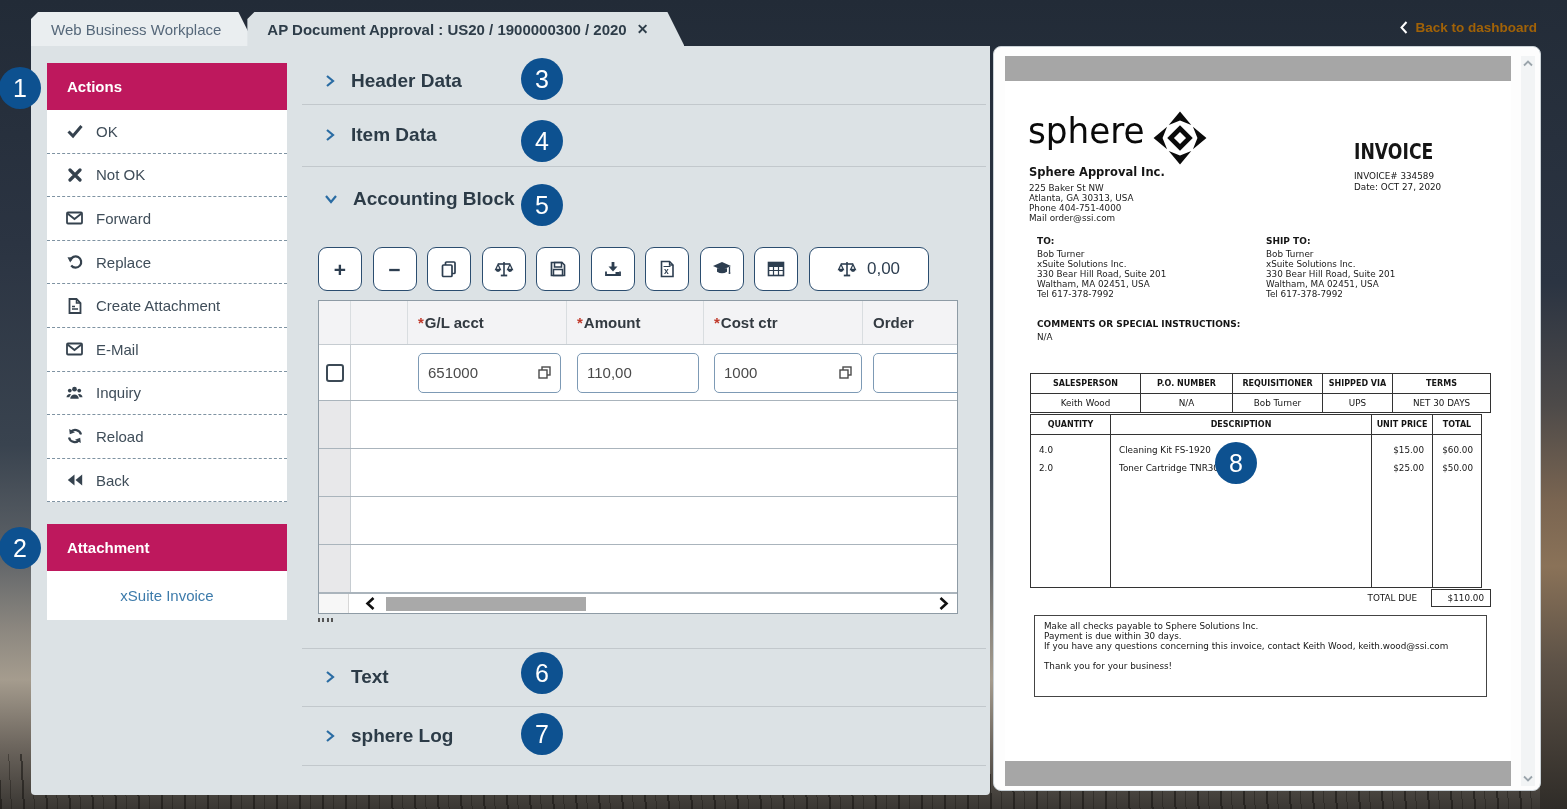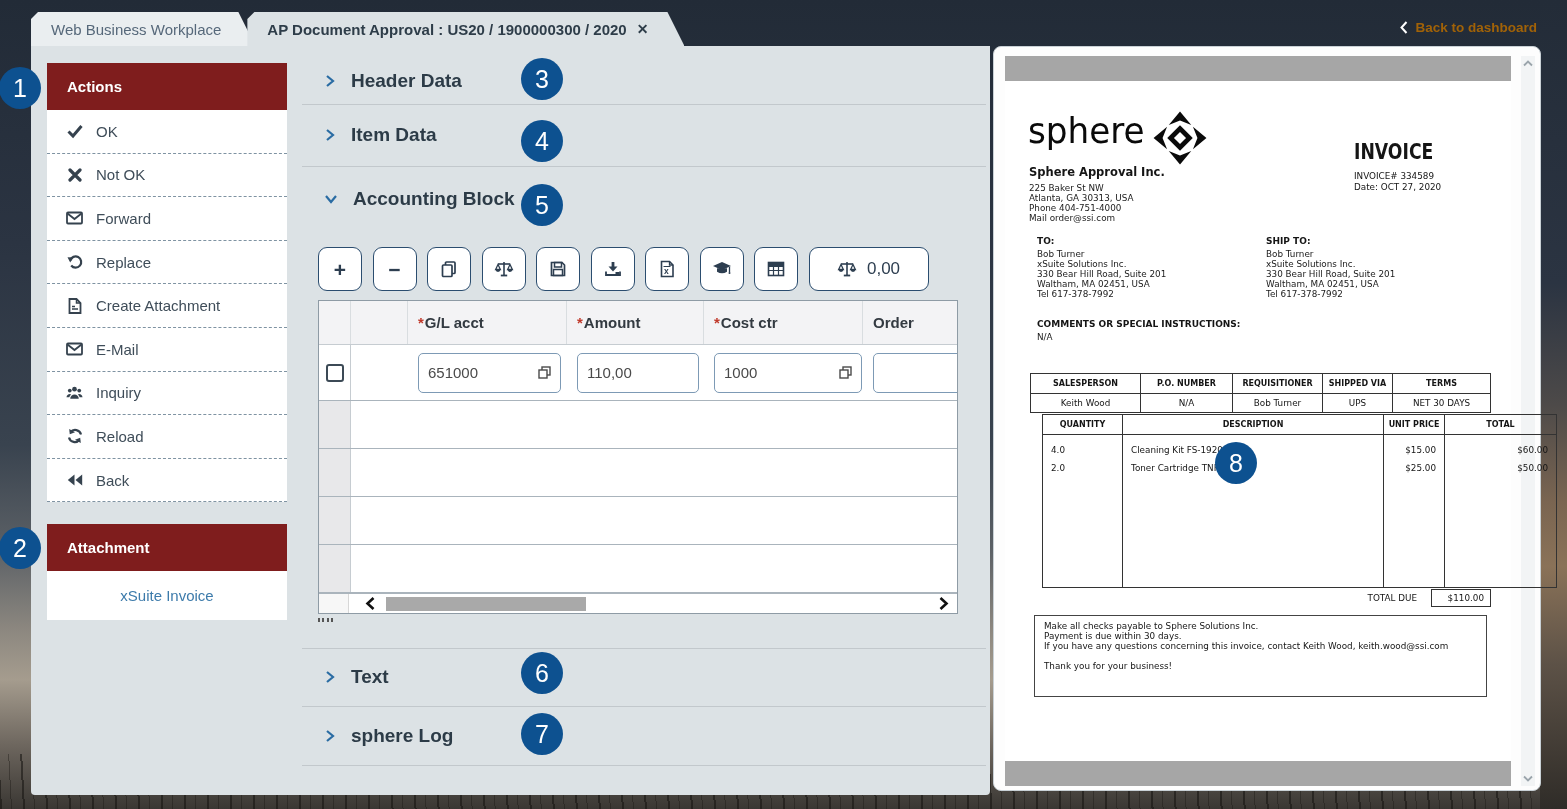--- a/index.html
+++ b/index.html
@@ -20,21 +20,21 @@
 .tab-active { background:#dce2e5; color:#2e3d49; font-weight:bold; margin-left:-8px; clip-path:polygon(0 100%,0 7px,7px 0,calc(100% - 17px) 0,100% 100%); padding-right:36px; }
 .tab-close { font-weight:bold; margin-left:10px; font-size:14px; color:#2e3d49; }
 
 .back-link { position:absolute; top:20px; right:30px; color:#a16207; font-size:13.5px; font-weight:bold; display:flex; align-items:center; gap:7px; z-index:5; }
 
 
 .main-panel { position:absolute; left:31px; top:46px; width:959px; height:749px; background:#dce2e5; border-radius:0 0 4px 4px; }
 
 
 .sidebar { position:absolute; left:16px; top:17px; width:240px; }
-.side-header { height:47px; background:#7f1d1d; color:#fff; font-weight:bold; font-size:15px; line-height:47px; padding-left:20px; }
+.side-header { height:47px; background:#be185d; color:#fff; font-weight:bold; font-size:15px; line-height:47px; padding-left:20px; }
 .side-list { background:#fff; }
 .side-item { height:43.6px; display:flex; align-items:center; padding-left:19px; gap:13px; border-bottom:1px dashed #7f93a2; font-size:15px; color:#3f4d59; background:#fff; }
 .side-item .ic { width:17px; height:17px; display:flex; align-items:center; justify-content:center; }
 .attach-box { margin-top:22px; }
 .attach-body { background:#fff; height:49px; display:flex; align-items:center; justify-content:center; }
 .attach-link { color:#3d7bab; font-size:15px; }
 
 
 .content { position:absolute; left:271px; top:0; width:684px; height:749px; }
 .secrow { position:absolute; left:0; width:684px; display:flex; align-items:center; gap:15px; padding-left:22px; font-size:19px; font-weight:bold; color:#2c3b47; }
@@ -94,21 +94,21 @@
 .addr-label { font-weight:bold; font-size:9px; margin-bottom:3px; }
 .comments { position:absolute; left:32px; top:238px; }
 .sales-table { position:absolute; left:25px; top:292px; width:461px; border:1px solid #333; }
 .sales-row { display:flex; }
 .sales-row.hd { border-bottom:1px solid #333; font-weight:bold; }
 .sc { border-right:1px solid #333; text-align:center; font-size:8px; padding:5px 2px; }
 .sc:last-child { border-right:none; }
 .sc.w0{width:110px;} .sc.w1{width:92px;} .sc.w2{width:90px;} .sc.w3{width:70px;} .sc.w4{flex:1;}
 .sales-row.dr .sc { font-size:8.8px; padding:4px 2px; font-weight:normal; }
 
-.items-table { position:absolute; left:37px; top:333px; width:515px; border:1px solid #333; }
+.items-table { position:absolute; left:25px; top:333px; width:452px; border:1px solid #333; }
 .it-head { display:flex; border-bottom:1px solid #333; font-weight:bold; }
 .ic0{width:80px;} .ic1{width:261px;} .ic2{width:61px;} .ic3{flex:1;}
 .it-head > div { border-right:1px solid #333; text-align:center; font-size:8px; padding:5px 2px; }
 .it-head > div:last-child { border-right:none; }
 .it-body { display:flex; height:152px; }
 .it-body > div { border-right:1px solid #333; font-size:8.8px; padding-top:6px; }
 .it-body > div:last-child { border-right:none; }
 .cellline { line-height:18px; padding:0 8px; }
 .num { text-align:right; }
 .total-row { position:absolute; left:25px; top:508px; width:461px; display:flex; justify-content:flex-end; align-items:center; }

